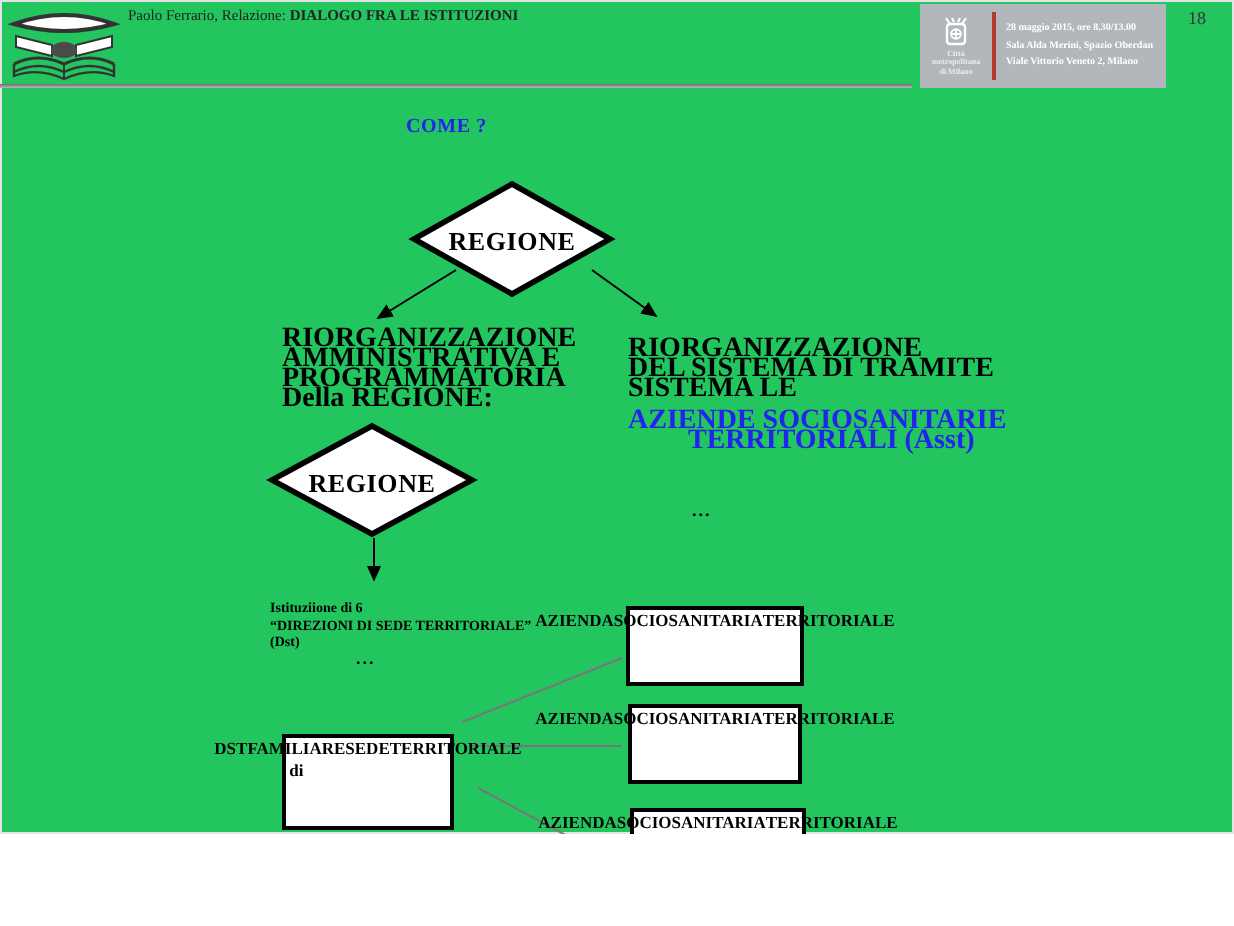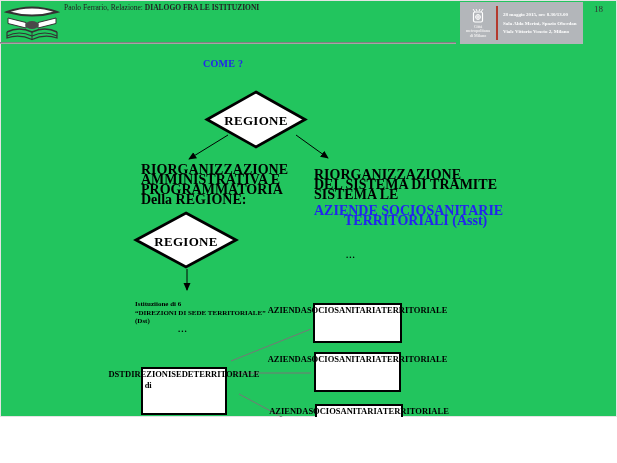--- a/index.html
+++ b/index.html
@@ -125,21 +125,21 @@
   <div class="abs small" style="left:135px;top:300px;">
     <div>Istituziione di 6</div>
     <div>“DIREZIONI DI SEDE TERRITORIALE”</div>
     <div>(Dst)</div>
   </div>
 
   <div class="abs dots" style="left:178px;top:324px;">...</div>
 
   <div class="abs obox dstbox" style="left:141px;top:348px;width:82px;height:44px;margin-top:19px;">
     <div>DST</div>
-    <div>DIREZIONI di</div>
+    <div>FAMILIARE di</div>
     <div>SEDE</div>
     <div>TERRITORIALE</div>
   </div>
 
   <div class="abs obox azbox" style="left:313px;top:303px;width:85px;height:36px;">
     <div>AZIENDA</div>
     <div>SOCIOSANITARIA</div>
     <div>TERRITORIALE</div>
   </div>
 

